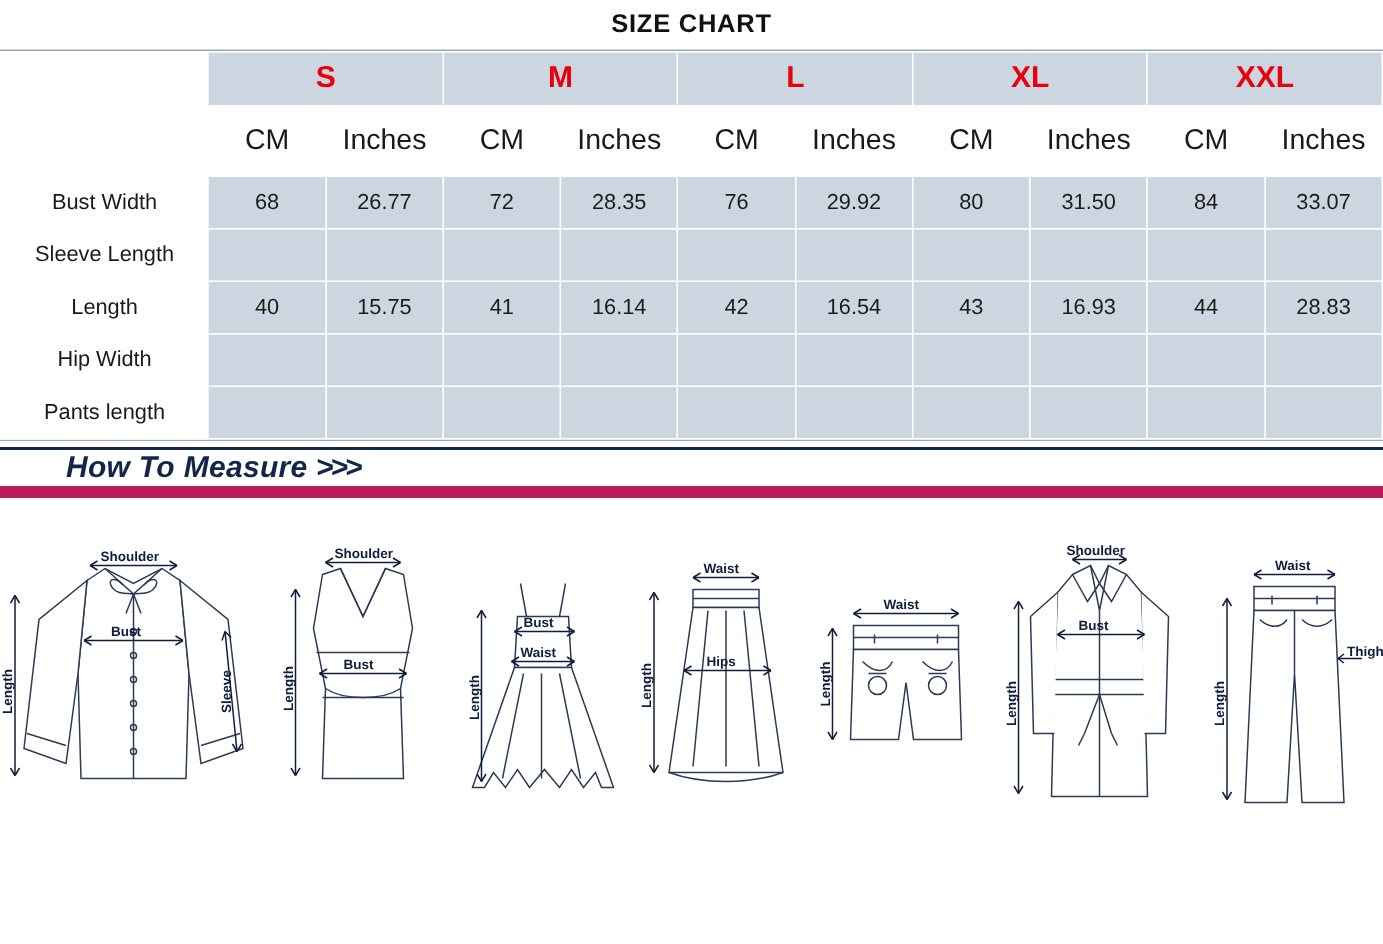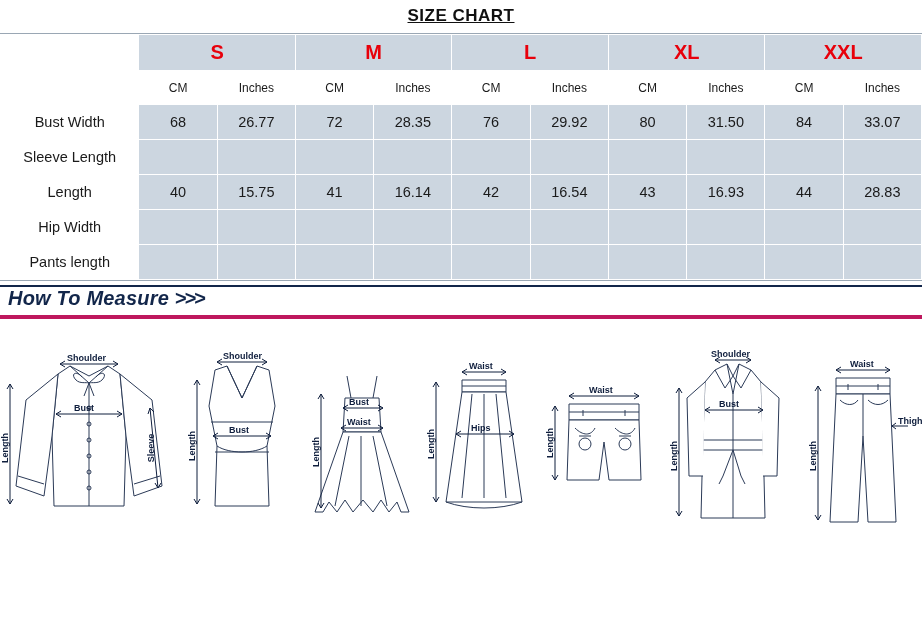--- a/index.html
+++ b/index.html
@@ -19,21 +19,20 @@
     background: #ffffff;
   }
   
   .title {
     text-align: center;
     font-size: 17px;
     font-weight: bold;
     color: #111111;
     letter-spacing: 0.5px;
     padding: 6px 0 7px 0;
-    text-decoration: underline;
   }
   
   table.size-chart {
     width: 922px;
     border-collapse: collapse;
     table-layout: fixed;
   }
   table.size-chart td, table.size-chart th {
     border: 1px solid #ffffff;
     text-align: center;
@@ -51,22 +50,22 @@
   tr.size-header td {
     height: 36px;
   }
   tr.size-header td.sz {
     color: #e8000b;
     font-weight: bold;
     font-size: 20px;
     background: #ccd6e0;
   }
   tr.unit-header td {
-    height: 34px;
-    font-size: 12px;
+    height: 47px;
+    font-size: 19px;
     background: #ffffff;
   }
   tr.data-row td {
     height: 35px;
   }
   td.rowlabel {
     font-size: 14.5px;
     background: #ffffff;
     color: #1a1a1a;
     text-align: center;
@@ -75,25 +74,26 @@
   .table-wrap {
     border-top: 1px solid #9aa7b4;
     border-bottom: 1px solid #9aa7b4;
   }
 
   
   .howto-band {
     position: relative;
     height: 34px;
     border-top: 2px solid #12264a;
-    border-bottom: 4px solid #be185d;
+    border-bottom: 8px solid #be185d;
     margin-top: 4px;
     background: #ffffff;
     display: flex;
-    align-items: flex-start;
+    align-items: flex-end;
+    padding-left: 36px;
   }
   .howto-text {
     font-size: 20px;
     font-weight: bold;
     font-style: italic;
     color: #12264a;
     padding-left: 8px;
     letter-spacing: 0.2px;
   }
   .howto-arrows {

